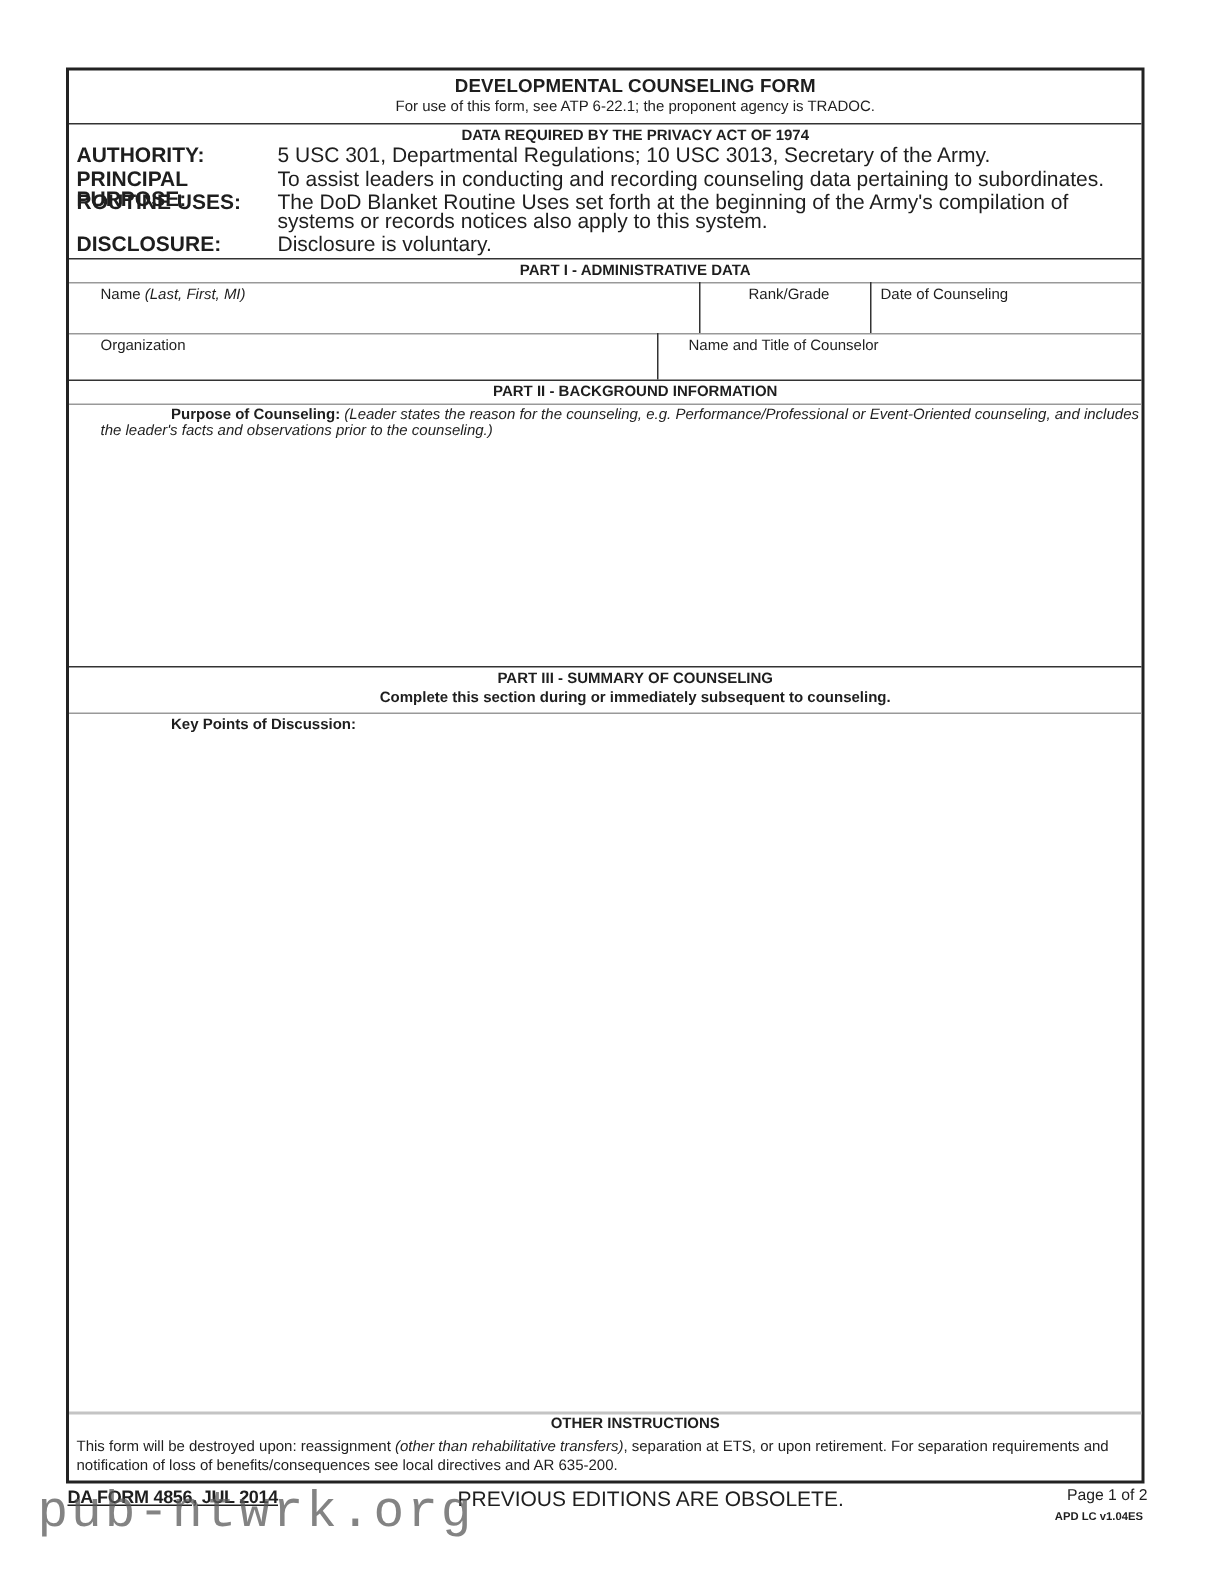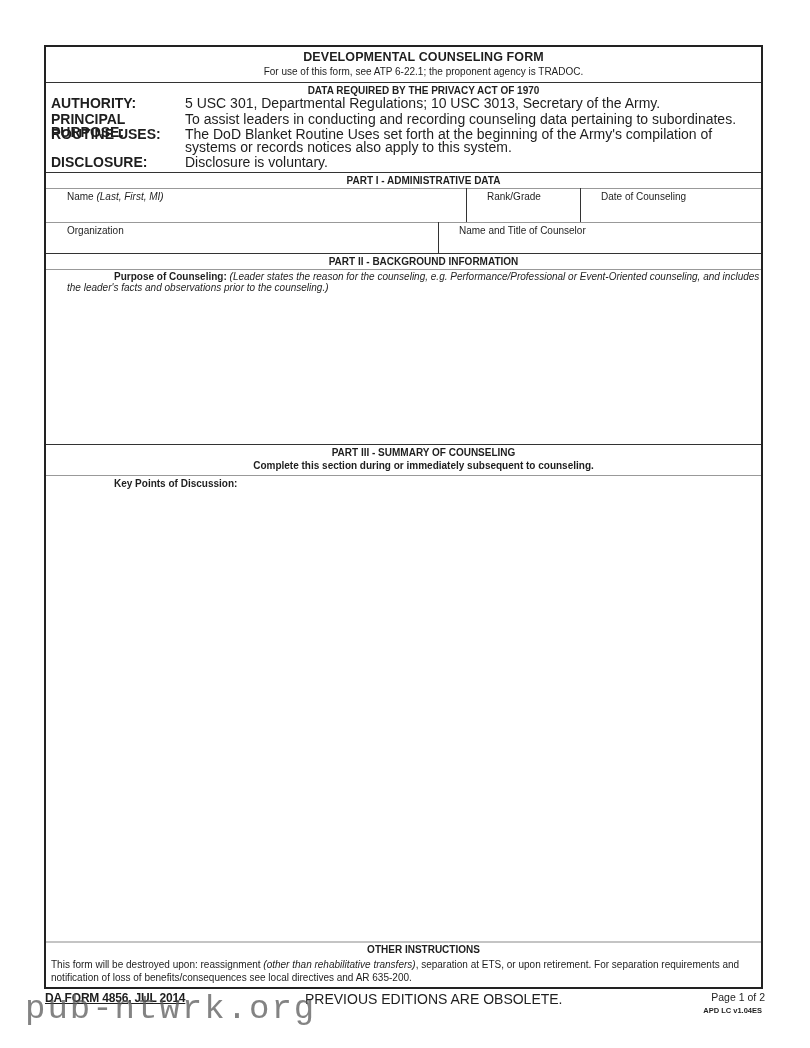--- a/index.html
+++ b/index.html
@@ -47,21 +47,21 @@
 <body>
 
 <div class="form">
 
   <div class="row center" style="top:3px;">
     <div class="title">DEVELOPMENTAL COUNSELING FORM</div>
     <div class="subtitle" style="margin-top:2px;">For use of this form, see ATP 6-22.1; the proponent agency is TRADOC.</div>
   </div>
   <div class="hline" style="top:35px;"></div>
 
-  <div class="row center section-head" style="top:38px;">DATA REQUIRED BY THE PRIVACY ACT OF 1970</div>
+  <div class="row center section-head" style="top:38px;">DATA REQUIRED BY THE PRIVACY ACT OF 1974</div>
   <div class="privacy-row" style="top:50px;">
     <span class="privacy-key">AUTHORITY:</span>
     <span class="privacy-val">5 USC 301, Departmental Regulations; 10 USC 3013, Secretary of the Army.</span>
   </div>
   <div class="privacy-row" style="top:66px;">
     <span class="privacy-key">PRINCIPAL PURPOSE:</span>
     <span class="privacy-val">To assist leaders in conducting and recording counseling data pertaining to subordinates.</span>
   </div>
   <div class="privacy-row" style="top:109px;">
     <span class="privacy-key">DISCLOSURE:</span>
@@ -73,25 +73,25 @@
   </div>
   <div class="hline" style="top:125px;"></div>
 
   <div class="row center section-head" style="top:128px;">PART I - ADMINISTRATIVE DATA</div>
   <div class="hline thin" style="top:141px;"></div>
 
   <div class="field" style="left:0; top:141px; width:420px; height:34px;">
     <span class="field-label"><span>Name</span> <span class="ital">(Last, First, MI)</span></span>
   </div>
   <div class="vline" style="left:420px; top:141px; height:34px;"></div>
-  <div class="field" style="left:420px; top:141px; width:114px; height:34px;">
+  <div class="field" style="left:432px; top:141px; width:114px; height:34px;">
     <span class="field-label">Rank/Grade</span>
   </div>
   <div class="vline" style="left:534px; top:141px; height:34px;"></div>
-  <div class="field" style="left:534px; top:141px; width:183px; height:34px;">
+  <div class="field" style="left:520px; top:141px; width:183px; height:34px;">
     <span class="field-label">Date of Counseling</span>
   </div>
   <div class="hline thin" style="top:175px;"></div>
 
   <div class="field" style="left:0; top:175px; width:392px; height:31px;">
     <span class="field-label">Organization</span>
   </div>
   <div class="vline" style="left:392px; top:175px; height:31px;"></div>
   <div class="field" style="left:392px; top:175px; width:278px; height:31px;">
     <span class="field-label">Name and Title of Counselor</span>

